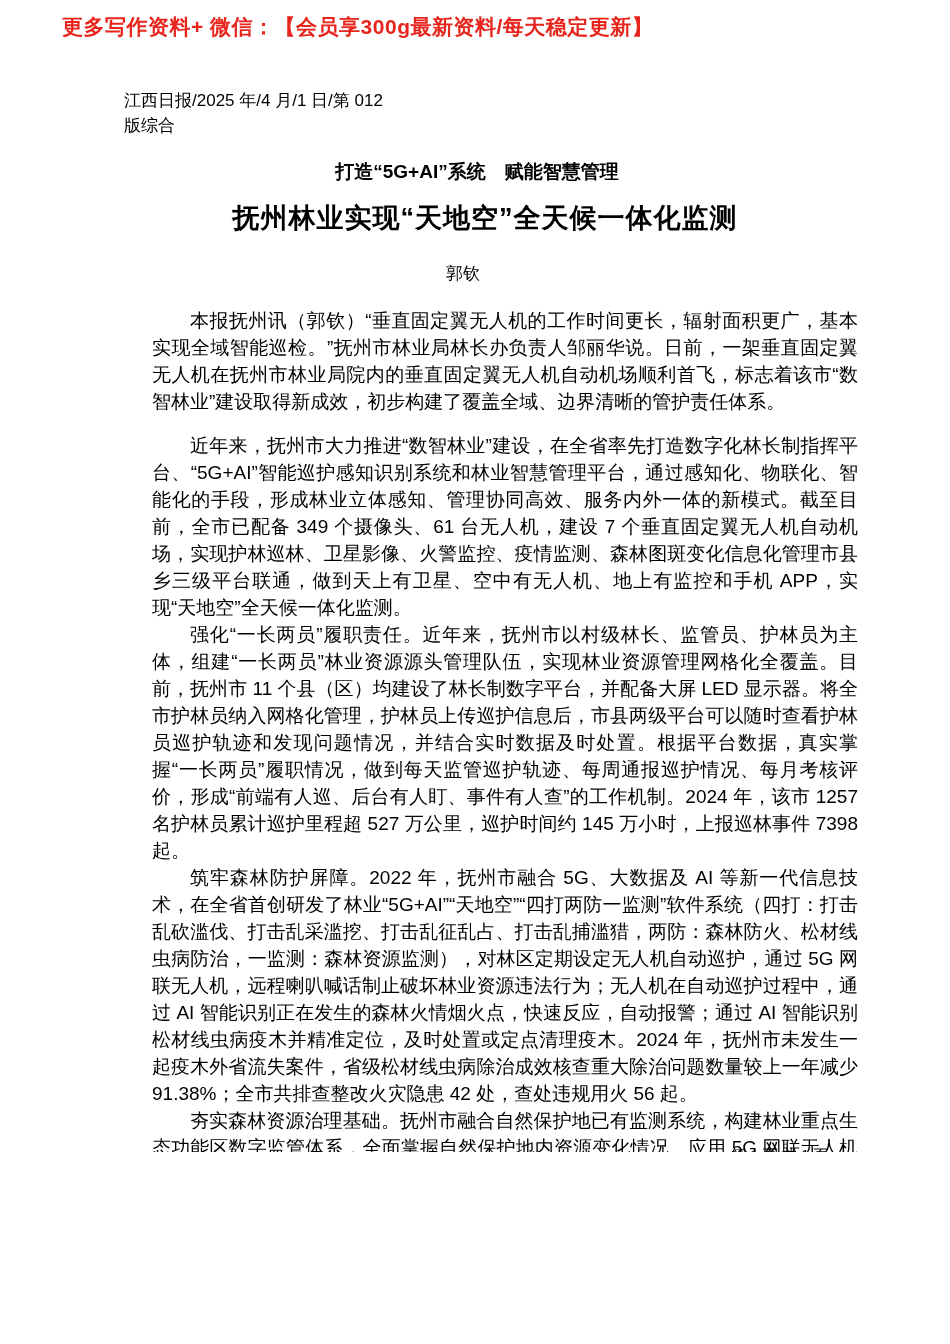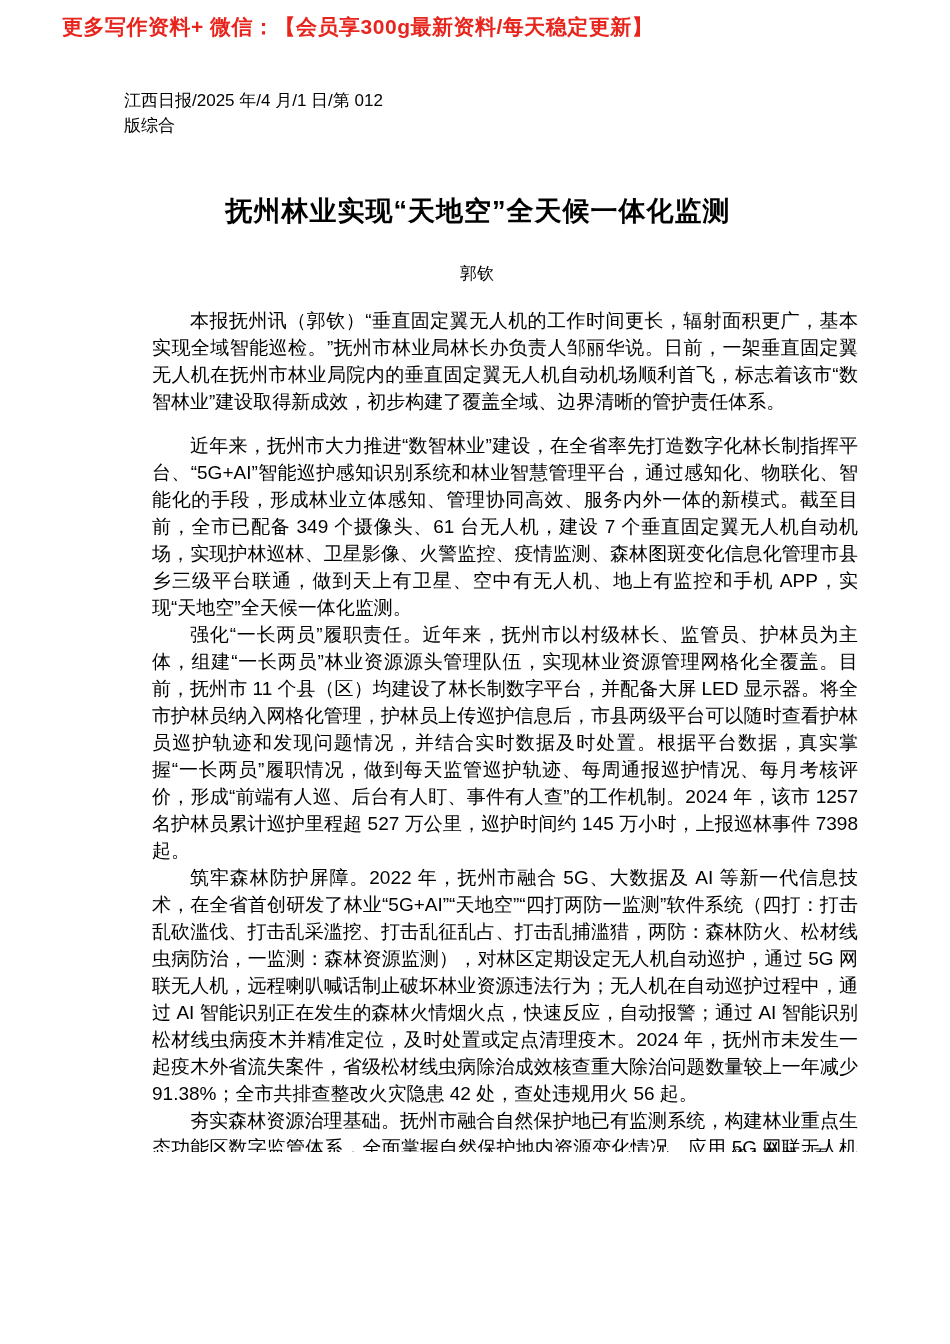--- a/index.html
+++ b/index.html
@@ -37,29 +37,29 @@
     width: 706px;
     text-align: center;
     font-size: 19px;
     font-weight: bold;
   }
   .title {
     position: absolute;
     left: 74px;
     top: 192px;
     width: 806px;
-    margin: 1px;
+    margin: 8px;
     text-align: center;
     font-size: 27px;
     font-weight: bold;
     letter-spacing: 1px;
   }
   .author {
     position: absolute;
-    left: 124px;
+    left: 110px;
     top: 262px;
     width: 706px;
     text-align: center;
     font-size: 17px;
   }
   .body {
     position: absolute;
     left: 124px;
     top: 307px;
     width: 706px;
@@ -110,20 +110,21 @@
 
 <div class="page">
 
   <div class="promo">更多写作资料+ 微信：【会员享300g最新资料/每天稳定更新】</div>
 
   <div class="source">
     <div>江西日报/2025 年/4 月/1 日/第 012</div>
     <div>版综合</div>
   </div>
 
+  <div class="kicker">打造“5G+AI”系统　赋能智慧管理</div>
 
   <h1 class="title">抚州林业实现“天地空”全天候一体化监测</h1>
 
   <div class="author">郭钦</div>
 
   <div class="body">
     <p class="gap-after">本报抚州讯（郭钦）“垂直固定翼无人机的工作时间更长，辐射面积更广，基本实现全域智能巡检。”抚州市林业局林长办负责人邹丽华说。日前，一架垂直固定翼无人机在抚州市林业局院内的垂直固定翼无人机自动机场顺利首飞，标志着该市“数智林业”建设取得新成效，初步构建了覆盖全域、边界清晰的管护责任体系。</p>
     <p>近年来，抚州市大力推进“数智林业”建设，在全省率先打造数字化林长制指挥平台、“5G+AI”智能巡护感知识别系统和林业智慧管理平台，通过感知化、物联化、智能化的手段，形成林业立体感知、管理协同高效、服务内外一体的新模式。截至目前，全市已配备 349 个摄像头、61 台无人机，建设 7 个垂直固定翼无人机自动机场，实现护林巡林、卫星影像、火警监控、疫情监测、森林图斑变化信息化管理市县乡三级平台联通，做到天上有卫星、空中有无人机、地上有监控和手机 APP，实现“天地空”全天候一体化监测。</p>
     <p>强化“一长两员”履职责任。近年来，抚州市以村级林长、监管员、护林员为主体，组建“一长两员”林业资源源头管理队伍，实现林业资源管理网格化全覆盖。目前，抚州市 11 个县（区）均建设了林长制数字平台，并配备大屏 LED 显示器。将全市护林员纳入网格化管理，护林员上传巡护信息后，市县两级平台可以随时查看护林员巡护轨迹和发现问题情况，并结合实时数据及时处置。根据平台数据，真实掌握“一长两员”履职情况，做到每天监管巡护轨迹、每周通报巡护情况、每月考核评价，形成“前端有人巡、后台有人盯、事件有人查”的工作机制。2024 年，该市 1257 名护林员累计巡护里程超 527 万公里，巡护时间约 145 万小时，上报巡林事件 7398 起。</p>
     <p>筑牢森林防护屏障。2022 年，抚州市融合 5G、大数据及 AI 等新一代信息技术，在全省首创研发了林业“5G+AI”“天地空”“四打两防一监测”软件系统（四打：打击乱砍滥伐、打击乱采滥挖、打击乱征乱占、打击乱捕滥猎，两防：森林防火、松材线虫病防治，一监测：森林资源监测），对林区定期设定无人机自动巡护，通过 5G 网联无人机，远程喇叭喊话制止破坏林业资源违法行为；无人机在自动巡护过程中，通过 AI 智能识别正在发生的森林火情烟火点，快速反应，自动报警；通过 AI 智能识别松材线虫病疫木并精准定位，及时处置或定点清理疫木。2024 年，抚州市未发生一起疫木外省流失案件，省级松材线虫病除治成效核查重大除治问题数量较上一年减少 91.38%；全市共排查整改火灾隐患 42 处，查处违规用火 56 起。</p>

